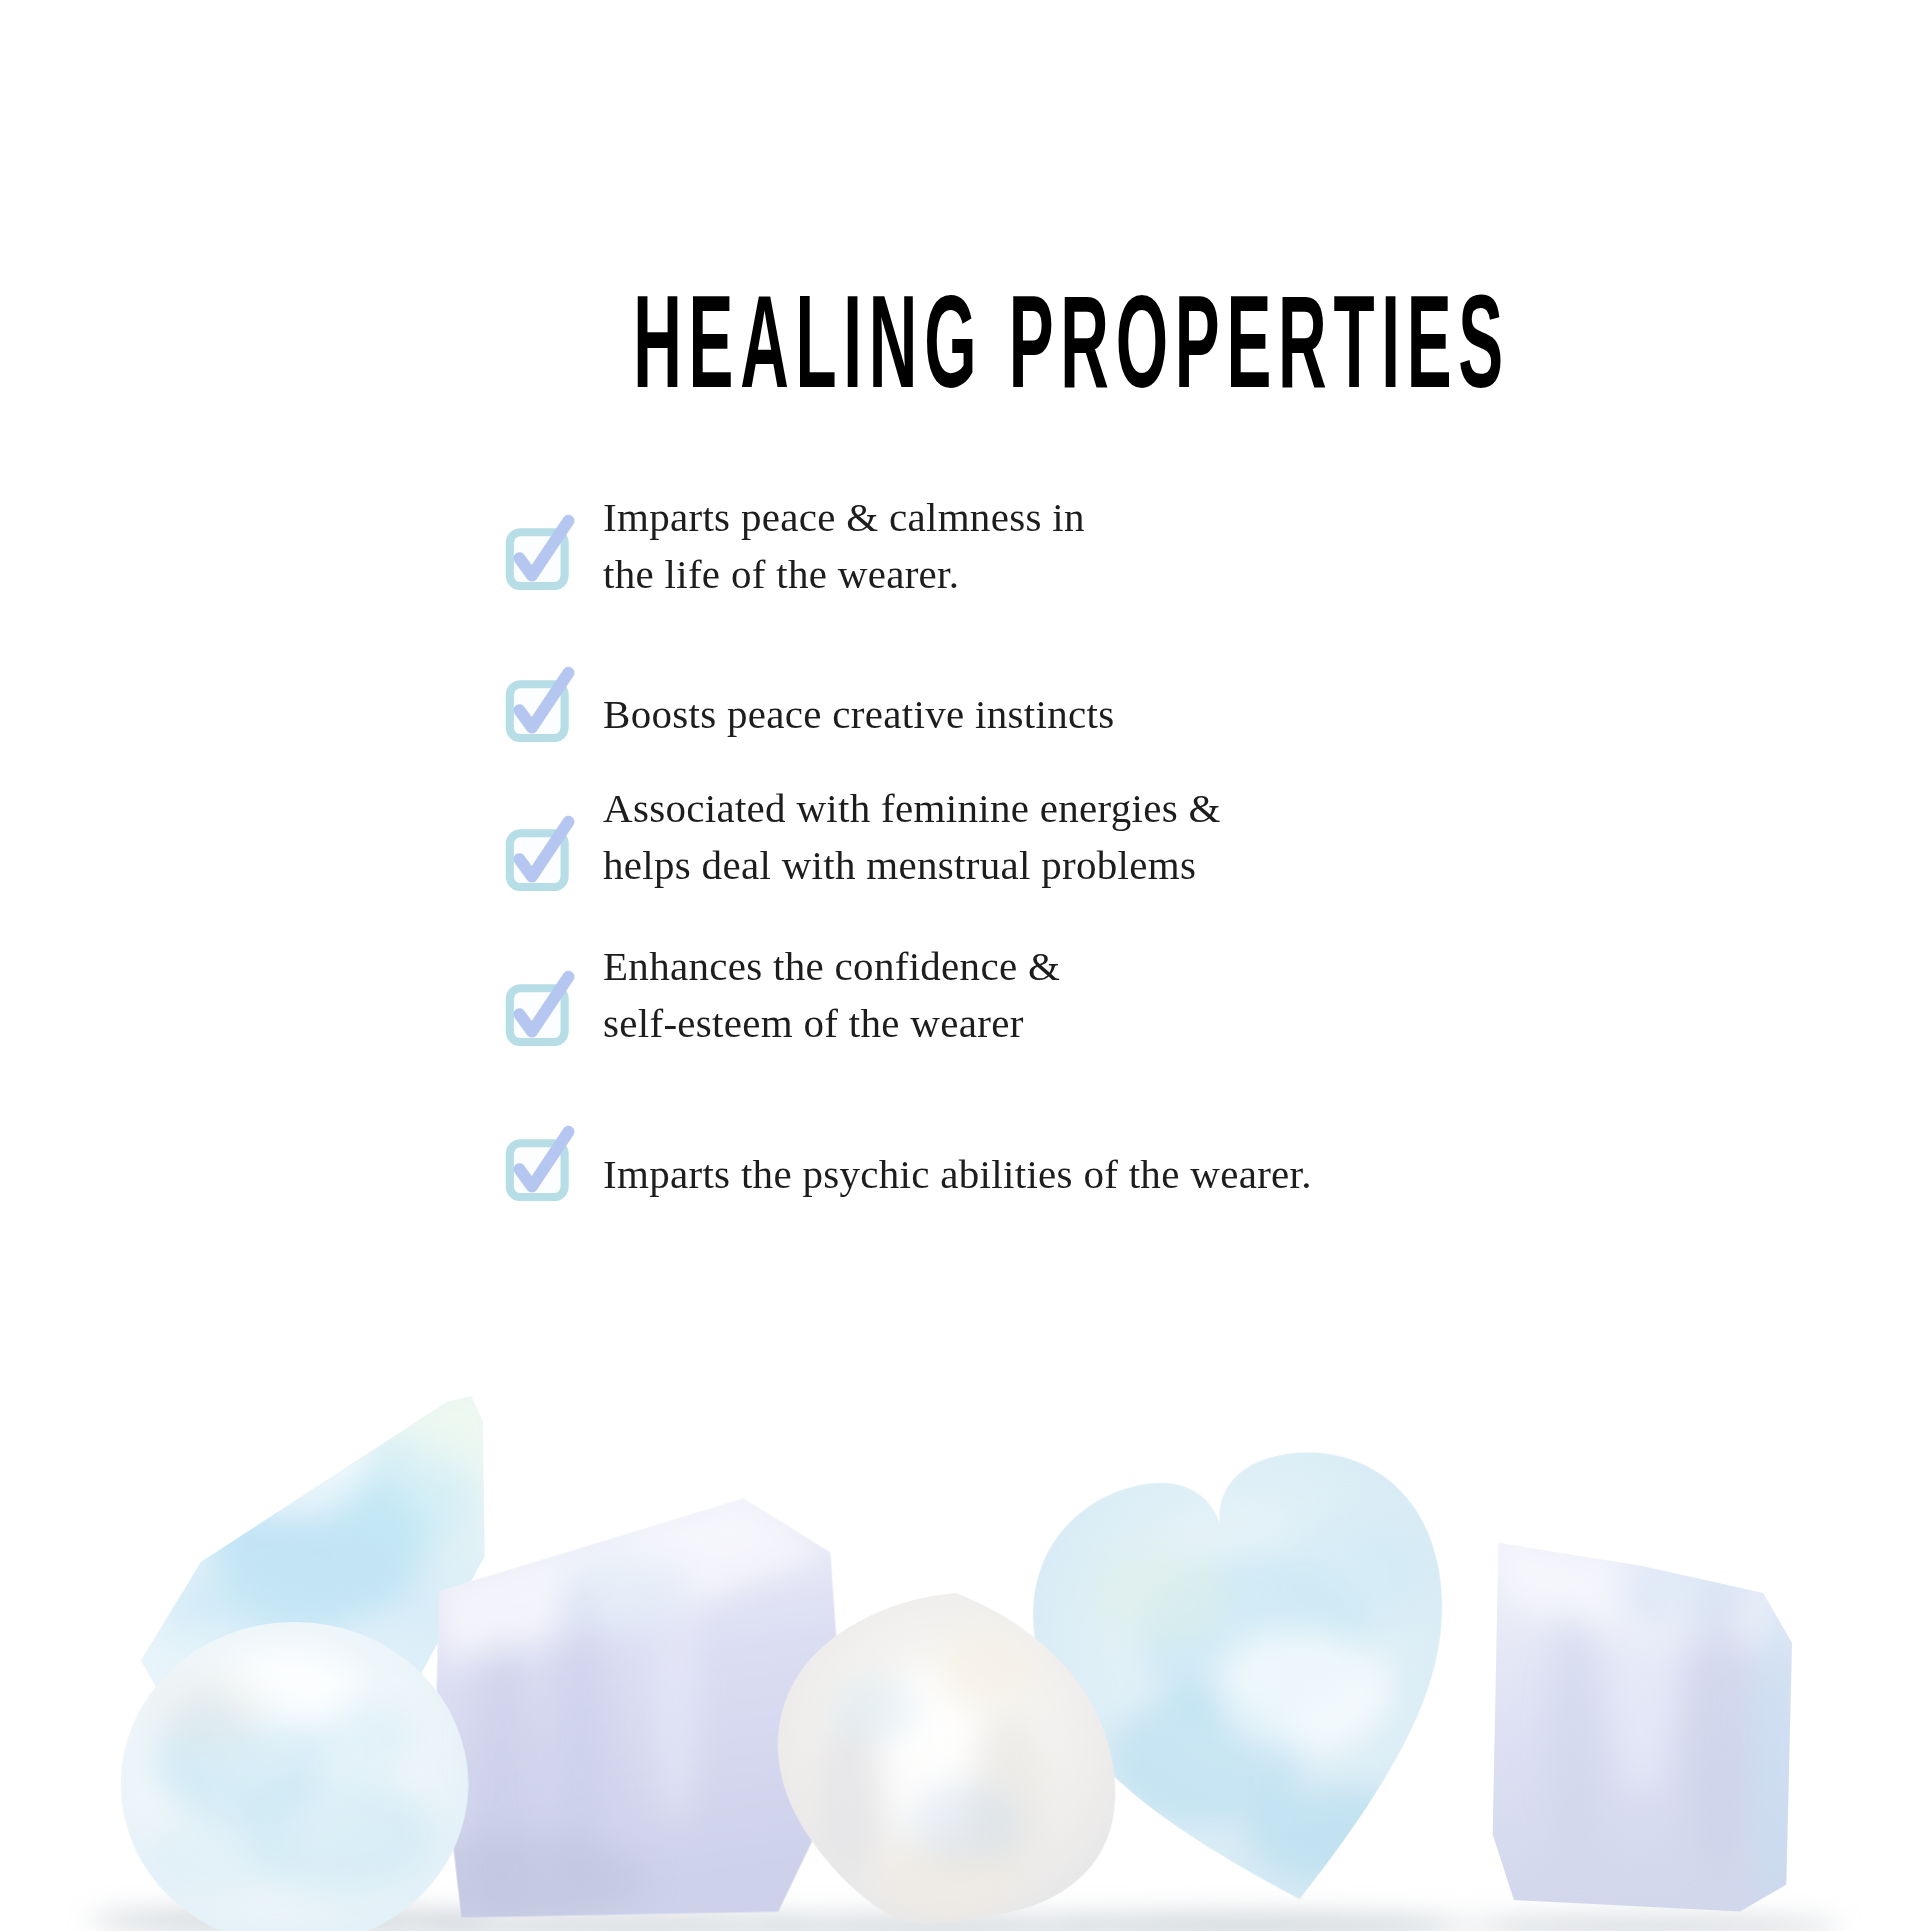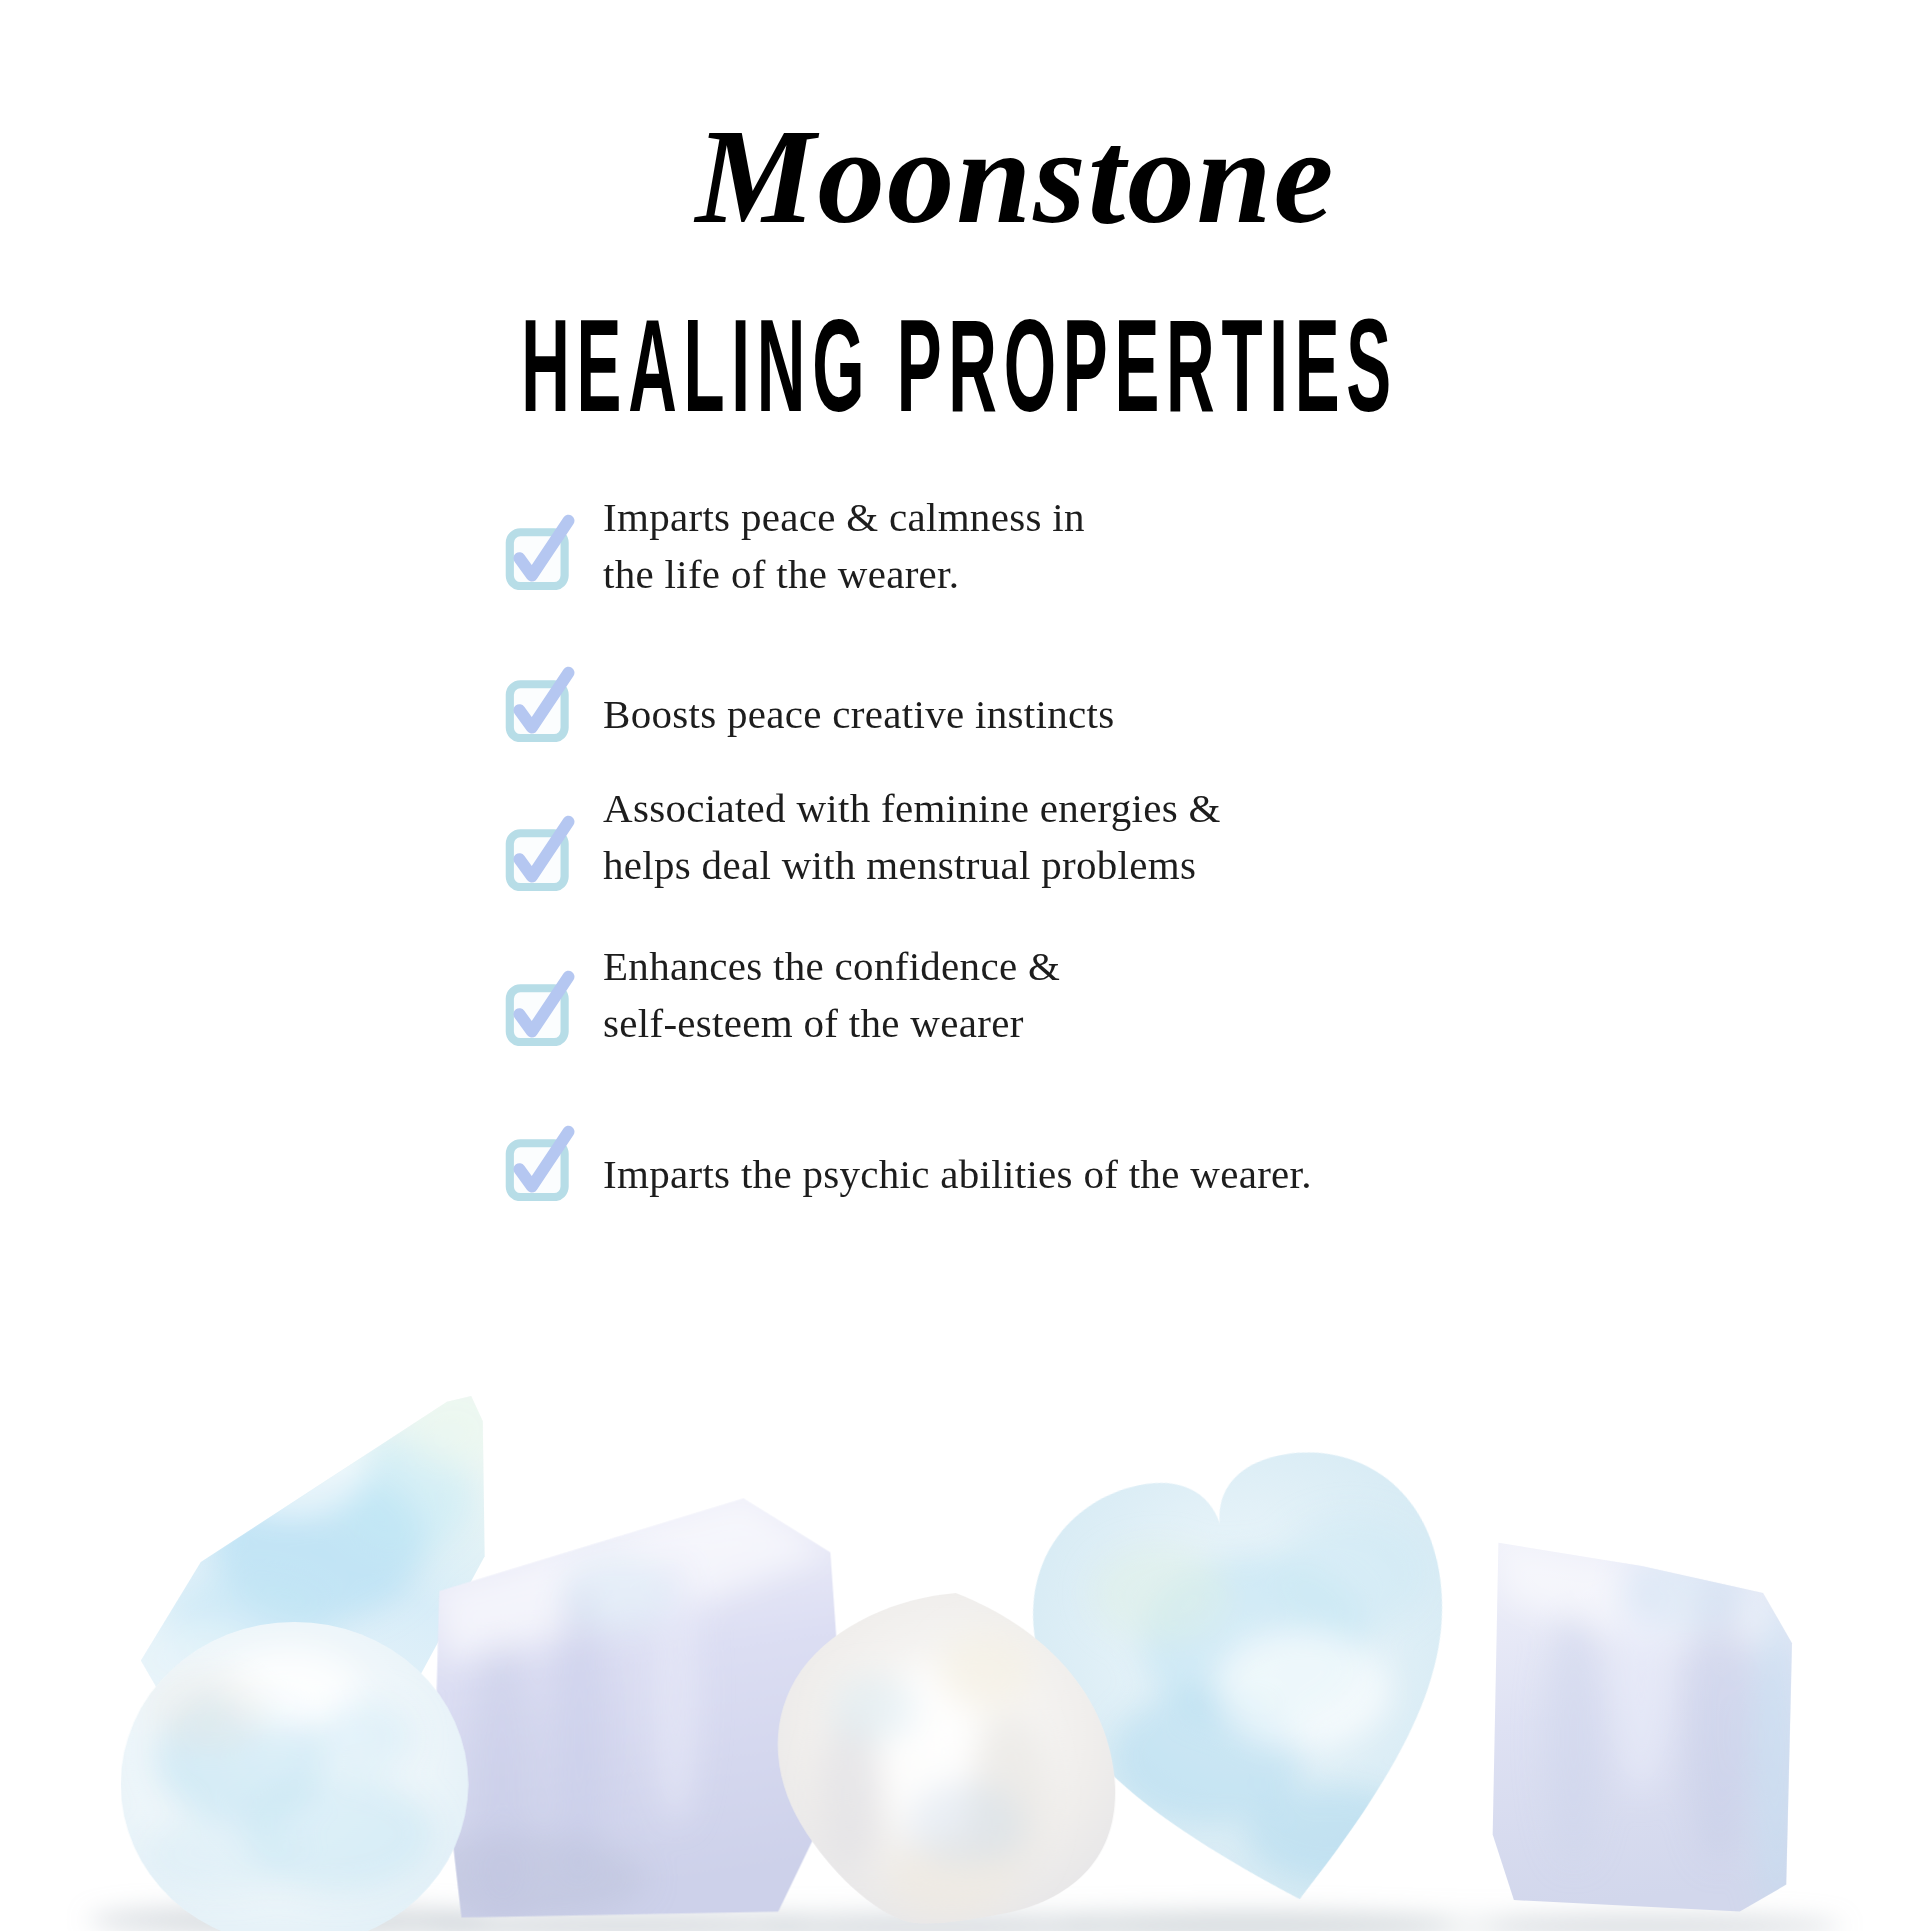--- a/index.html
+++ b/index.html
@@ -14,21 +14,21 @@
   .canvas{
     position:relative;width:1931px;height:1931px;overflow:hidden;
     background:var(--page-bg);
     font-family:"Liberation Serif", serif;
   }
   .title{
     position:absolute;left:100px;right:0;top:104px;text-align:center;
     font-style:italic;font-weight:700;font-size:135px;line-height:145px;
     letter-spacing:1.9px;color:var(--title);
   }
-  .subtitle{position:absolute;left:100px;right:0;top:272px;text-align:left;margin-top:24px;}
+  .subtitle{position:absolute;left:100px;right:0;top:272px;text-align:right;}
   .subtitle .inner{
     display:inline-block;white-space:nowrap;
     font-family:"Liberation Sans", sans-serif;font-weight:700;
     font-size:132px;line-height:140px;letter-spacing:0.1em;
     transform:scaleX(0.51);transform-origin:50% 50%;color:var(--title);
   }
   .item-text{
     position:absolute;left:603px;width:1159px;
     font-size:41px;line-height:57px;letter-spacing:0.3px;
     color:var(--text);white-space:pre-line;
@@ -36,21 +36,20 @@
   .cb{position:absolute;left:505px;width:75px;height:77px;}
   .t1{top:489px}.t2{top:686px}.t3{top:780px}.t4{top:938px}.t5{top:1146px}
   .c1{top:513px}.c2{top:665px}.c3{top:814px}.c4{top:969px}.c5{top:1124px}
   .gems{position:absolute;left:0;top:1255px;width:1931px;height:676px;}
 </style>
 </head>
 <body>
 
 <div class="canvas">
 
-  <div class="title">Moonstone</div>
 
   <div class="subtitle">
     <span class="inner">HEALING PROPERTIES</span>
   </div>
 
   <svg width="0" height="0" style="position:absolute" aria-hidden="true">
     <defs>
       <g id="cbx">
         <rect x="5" y="20" width="57" height="56" rx="11" style="fill:var(--cb-fill);stroke:var(--cb-border);stroke-width:8.5"></rect>
         <path d="M15,47 L28,65 L66,8" style="stroke:var(--cb-check);stroke-width:12.5;fill:none;stroke-linecap:round;stroke-linejoin:round"></path>

